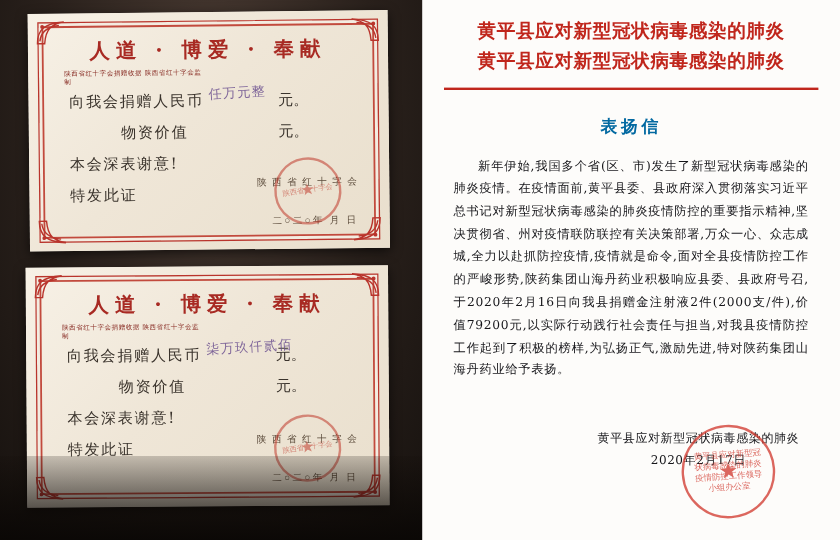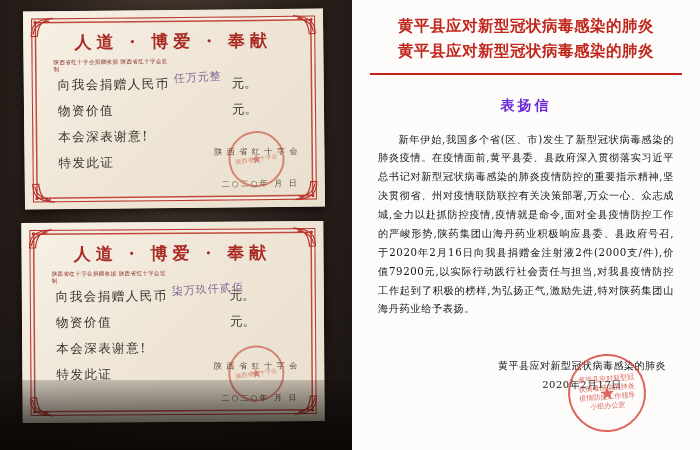--- a/index.html
+++ b/index.html
@@ -117,21 +117,21 @@
   }
   .cert-line {
     position: absolute;
     left: 34px;
     color: #3a332c;
     font-family: "DejaVu Serif", "Liberation Serif", serif;
     font-size: 12.5px;
     letter-spacing: 1.5px;
   }
   .cert-line.l1 { top: 66px; }
-  .cert-line.l2 { top: 92px; }
+  .cert-line.l2 { top: 92px; margin-left: 43px; }
   .cert-line.l3 { top: 118px; }
   .cert-line.l4 { top: 144px; }
   .unit-yuan {
     position: absolute;
     left: 208px;
     color: #3a332c;
     font-family: "DejaVu Serif", "Liberation Serif", serif;
     font-size: 12.5px;
   }
   .unit-yuan.u1 { top: 66px; }
@@ -159,20 +159,21 @@
     letter-spacing: 1px;
     line-height: 1.6;
   }
   .cert-date {
     position: absolute;
     right: 26px;
     bottom: 18px;
     color: #5a4a3a;
     font-size: 8px;
     letter-spacing: 2px;
+    font-family: Liberation Serif, serif;
   }
   .cert-seal {
     position: absolute;
     right: 40px;
     bottom: 20px;
     width: 52px;
     height: 52px;
     border: 2px solid #c0392b;
     border-radius: 50%;
     opacity: 0.55;
@@ -218,21 +219,21 @@
     margin: 9px 18px 0 18px;
     height: 2px;
     background: #c0261c;
   }
   .doc-subtitle {
     margin-top: 22px;
     text-align: center;
     font-family: "DejaVu Serif", "Liberation Serif", serif;
     font-weight: bold;
     font-size: 14px;
-    color: #6d28d9;
+    color: #0369a1;
     letter-spacing: 3px;
   }
   .doc-body {
     margin: 16px 26px 0 26px;
     font-family: "DejaVu Serif", "Liberation Serif", serif;
     font-size: 10.2px;
     line-height: 1.85;
     color: #16161a;
     text-align: justify;
     text-indent: 2em;

